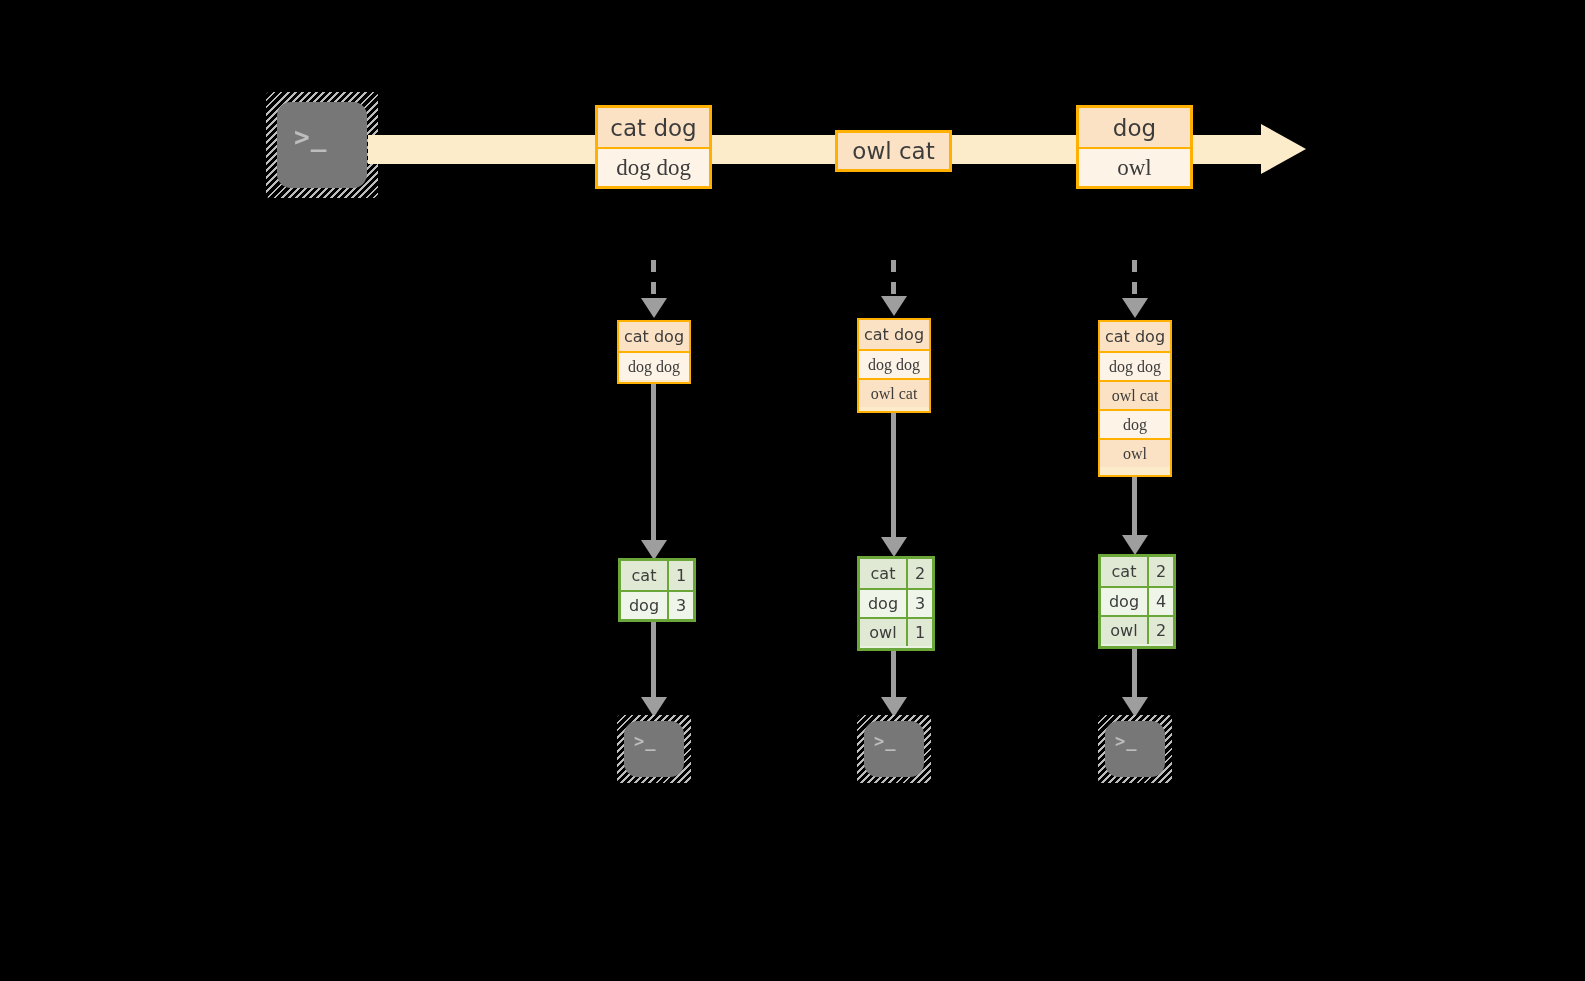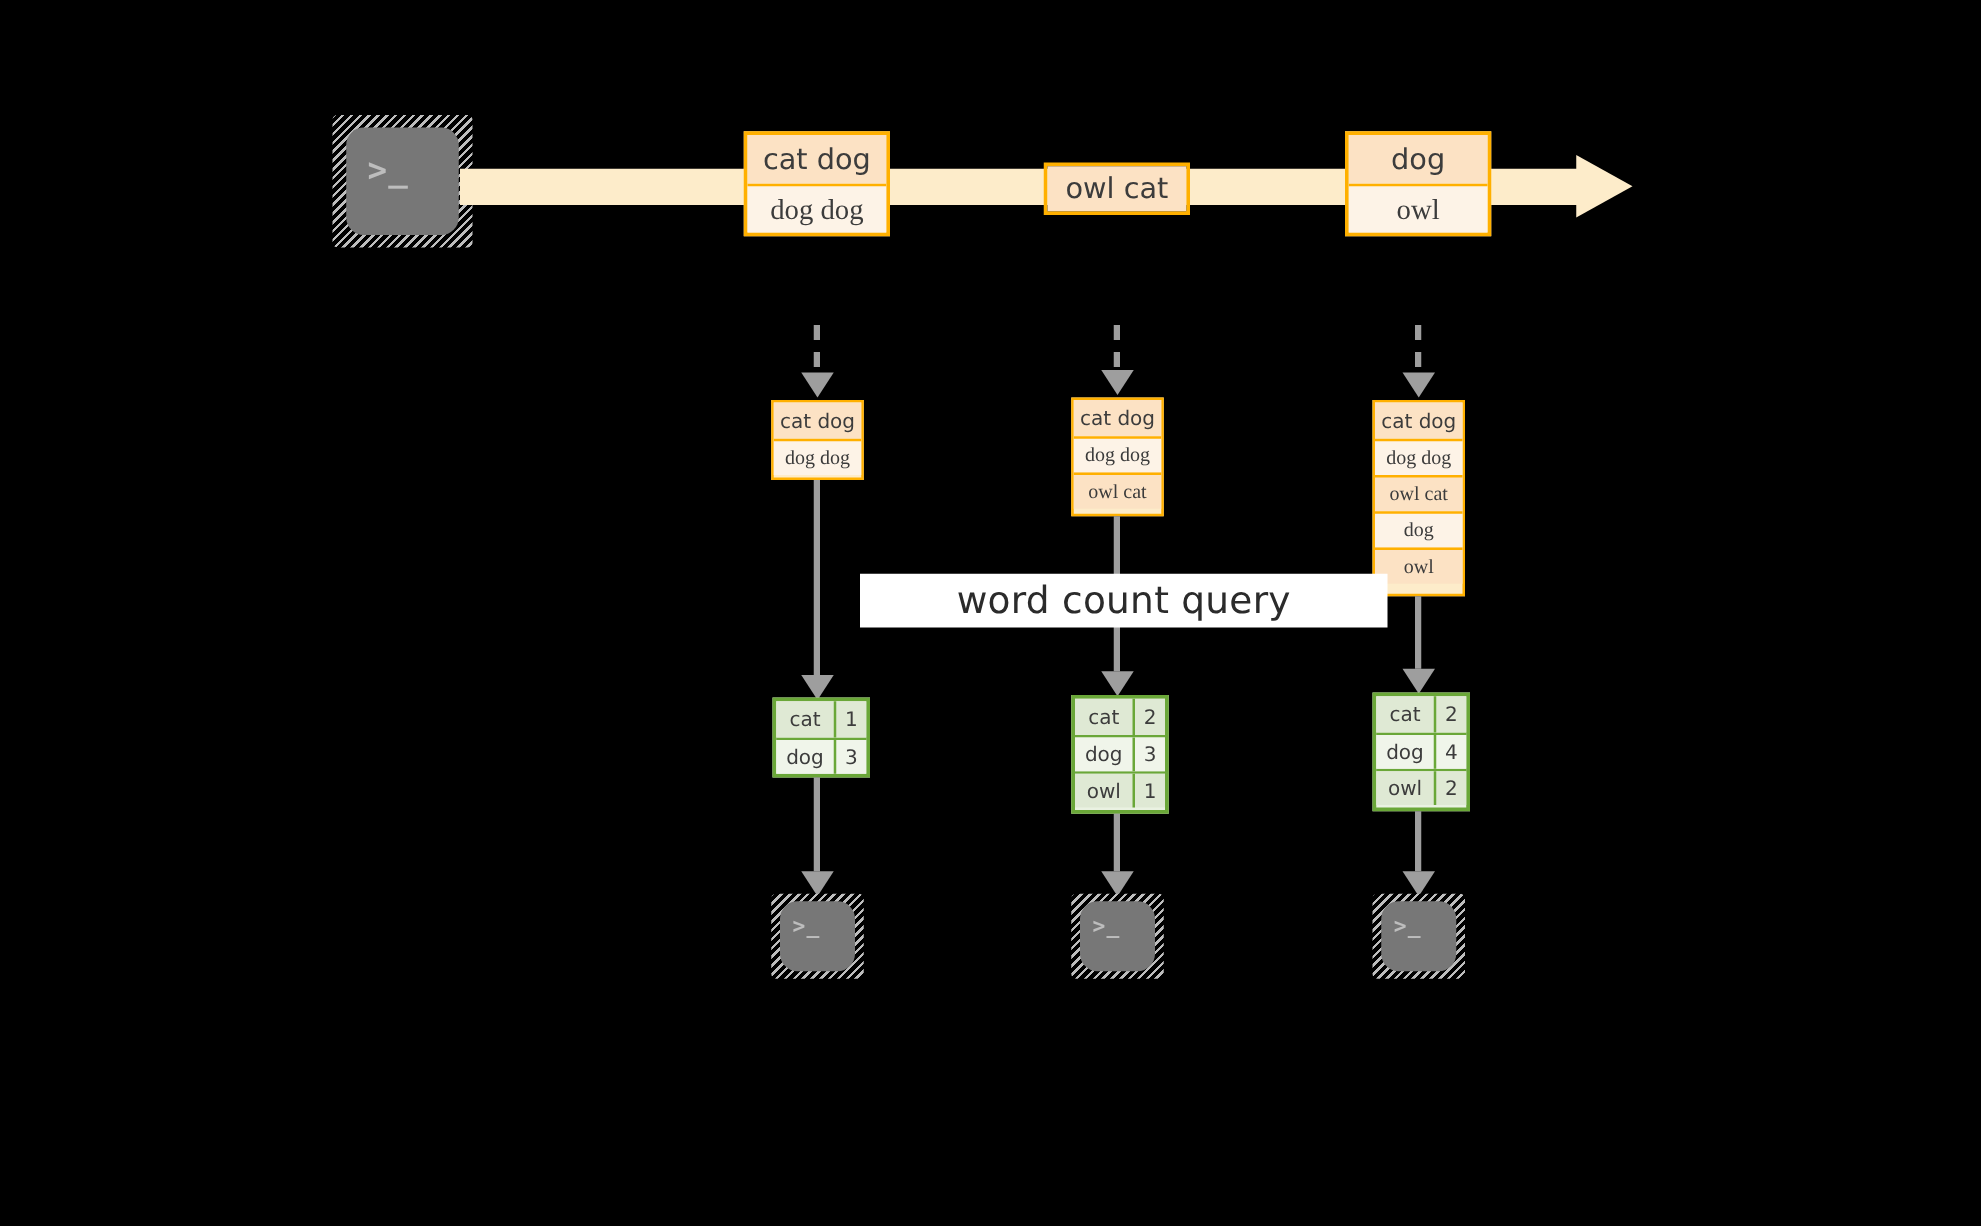--- a/index.html
+++ b/index.html
@@ -278,17 +278,14 @@
 
   <div class="conn" style="left:1132px; top:649px; height:48px;"></div>
   <div class="arrowhead" style="left:1122px; top:697px;"></div>
 
   <div class="terminal" style="left:1098px; top:715px; width:74px; height:68px;">
     <div class="hatch"></div>
     <div class="face" style="left:7px; top:6px; width:60px; height:56px;"></div>
     <div class="prompt" style="left:17px; top:18px; font-size:17px;">&gt;_</div>
   </div>
 
-  <div class="query-label" style="left:688px; top:459px; width:422px; height:43px;">
-    <span>word count query</span>
-  </div>
 
 </div>
 
 </body></html>

